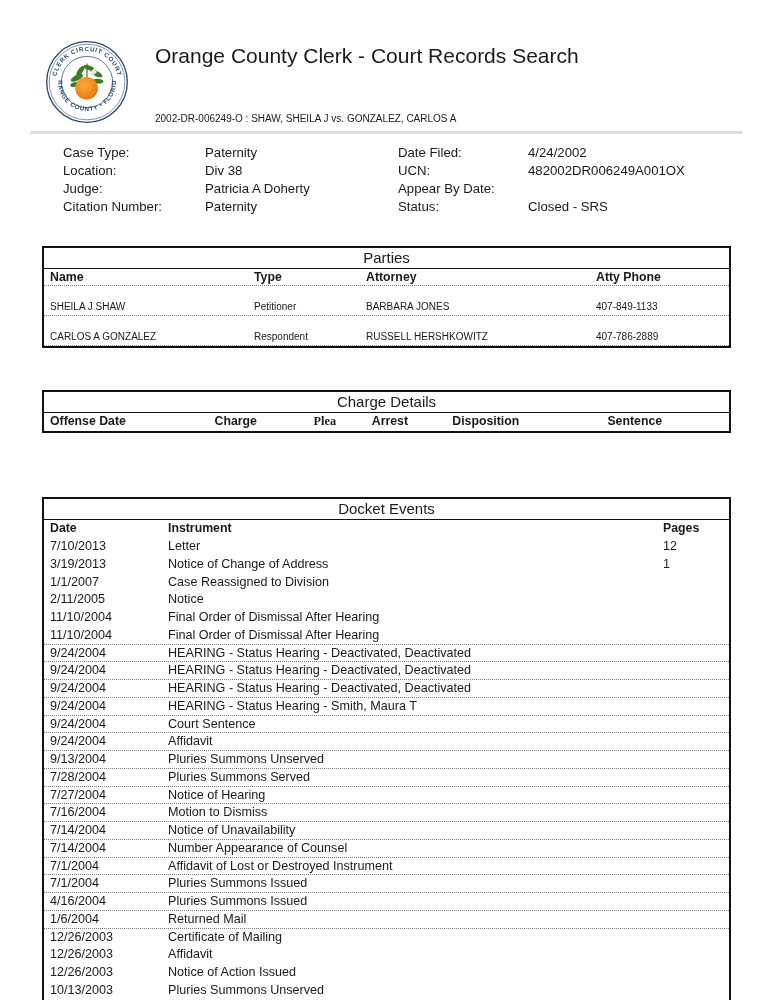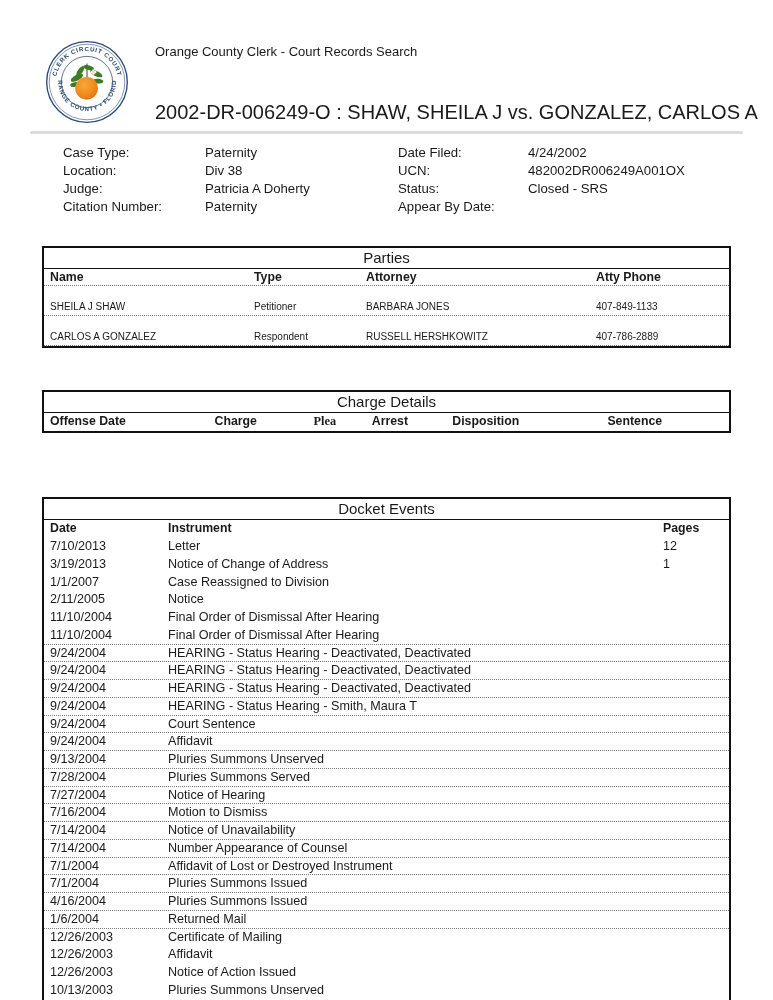--- a/index.html
+++ b/index.html
@@ -5,22 +5,22 @@
   * { margin:0; padding:0; box-sizing:border-box; }
   html,body { width:773px; height:1000px; background:#ffffff; }
   body { font-family:"Liberation Sans", sans-serif; color:#1a1a1a; overflow:hidden; }
 
   .header { display:flex; align-items:flex-start; padding:40px 0 0 45px; }
   .seal { width:84px; height:84px; flex:0 0 84px; }
   .seal-text { font-family:"Liberation Sans", sans-serif; font-size:7.4px; font-weight:bold;
                letter-spacing:0.12em; fill:#2b4a75; }
   .header-titles { margin-left:26px; height:84px; display:flex; flex-direction:column;
                    justify-content:space-between; }
-  .app-title { font-size:13px; margin-top:4px; }
-  .case-title { font-size:20px;margin-top:19px; }
+  .app-title { font-size:21px; margin-top:4px; }
+  .case-title { font-size:10px;margin-top:19px; }
 
   .divider { height:3px; background:#dcdcdc; border-radius:2px; margin:7px 30px 0 30px; }
 
   .case-info { display:flex; margin:10px 0 0 63px; font-size:13.2px; }
   .info-col { width:335px; }
   .info-col.right { flex:1; }
   .info-row { display:flex; line-height:18px; }
   .info-label { width:142px; flex:0 0 142px; }
   .info-col.right .info-label { width:130px; flex:0 0 130px; }
 
@@ -123,26 +123,26 @@
     <div class="info-col right">
       <div class="info-row">
           <span class="info-label">Date Filed:</span>
           <span class="info-value">4/24/2002</span>
         </div>
         <div class="info-row">
           <span class="info-label">UCN:</span>
           <span class="info-value">482002DR006249A001OX</span>
         </div>
         <div class="info-row">
+          <span class="info-label">Appear By Date:</span>
+          <span class="info-value"></span>
+        </div>
+        <div class="info-row">
           <span class="info-label">Status:</span>
           <span class="info-value">Closed - SRS</span>
-        </div>
-        <div class="info-row">
-          <span class="info-label">Appear By Date:</span>
-          <span class="info-value"></span>
         </div>
     </div>
   </div>
 
   <div class="tbl parties">
     <div class="tbl-title">Parties</div>
     <div class="p-grid head">
       <span>Name</span>
       <span>Type</span>
       <span>Attorney</span>

